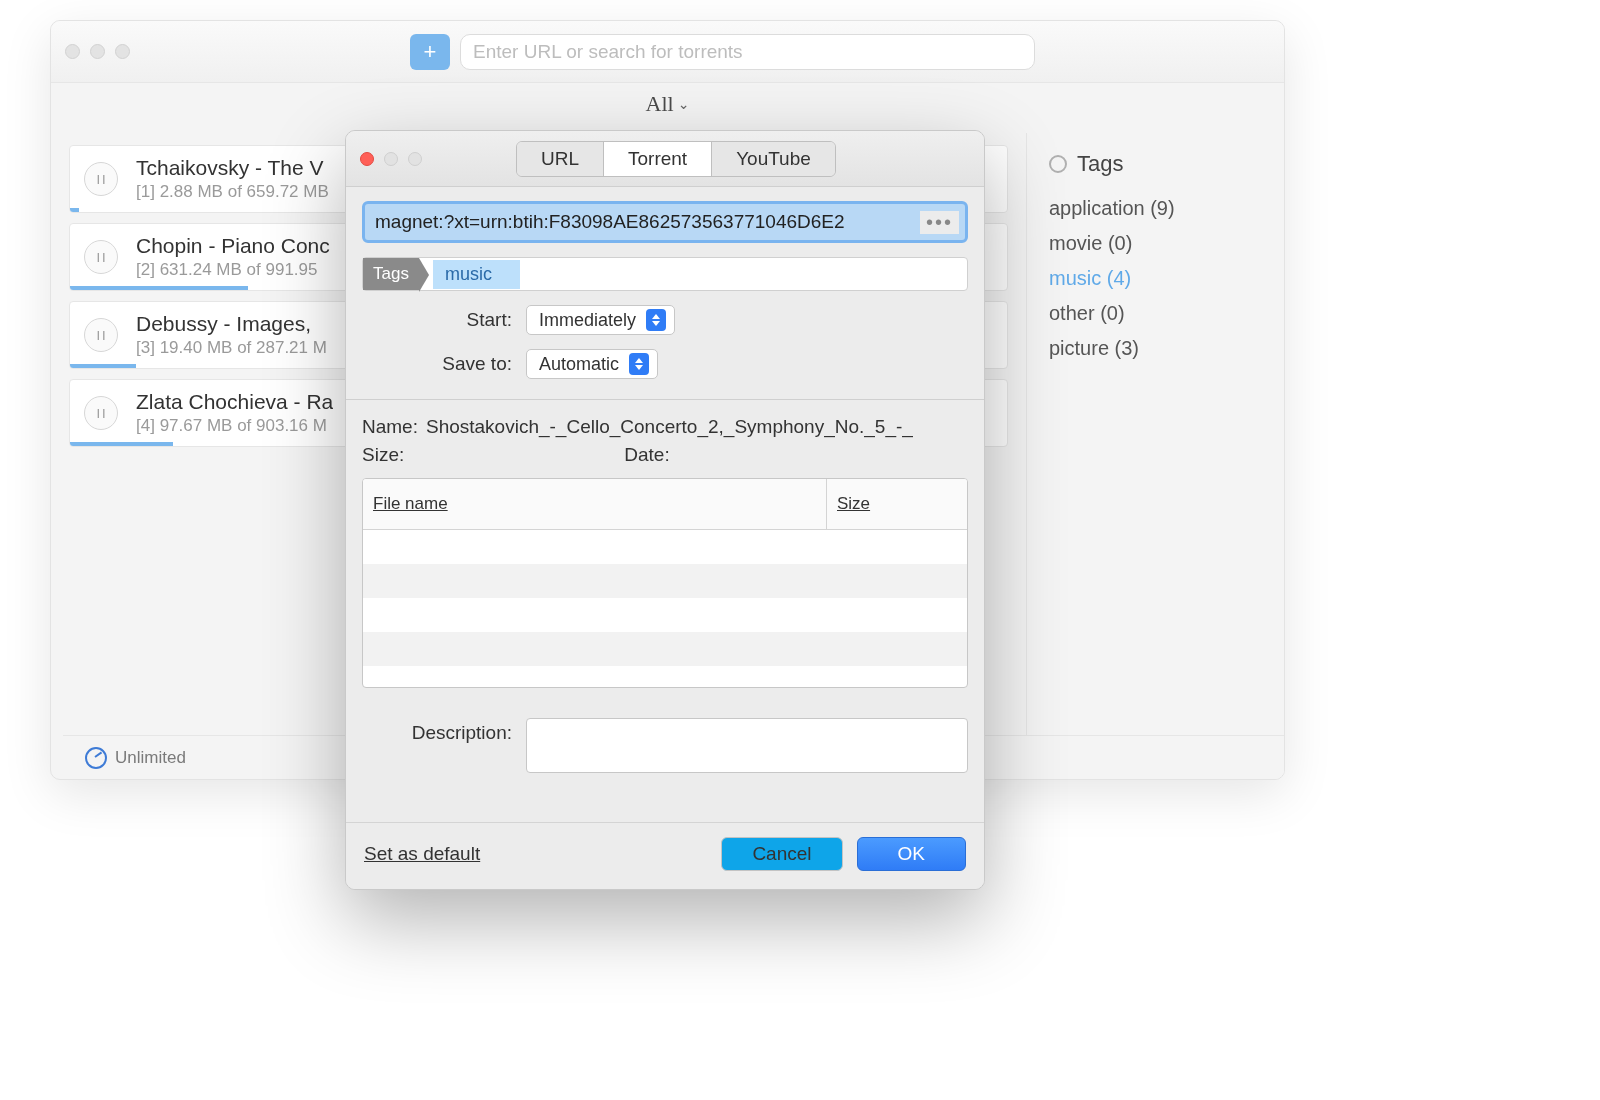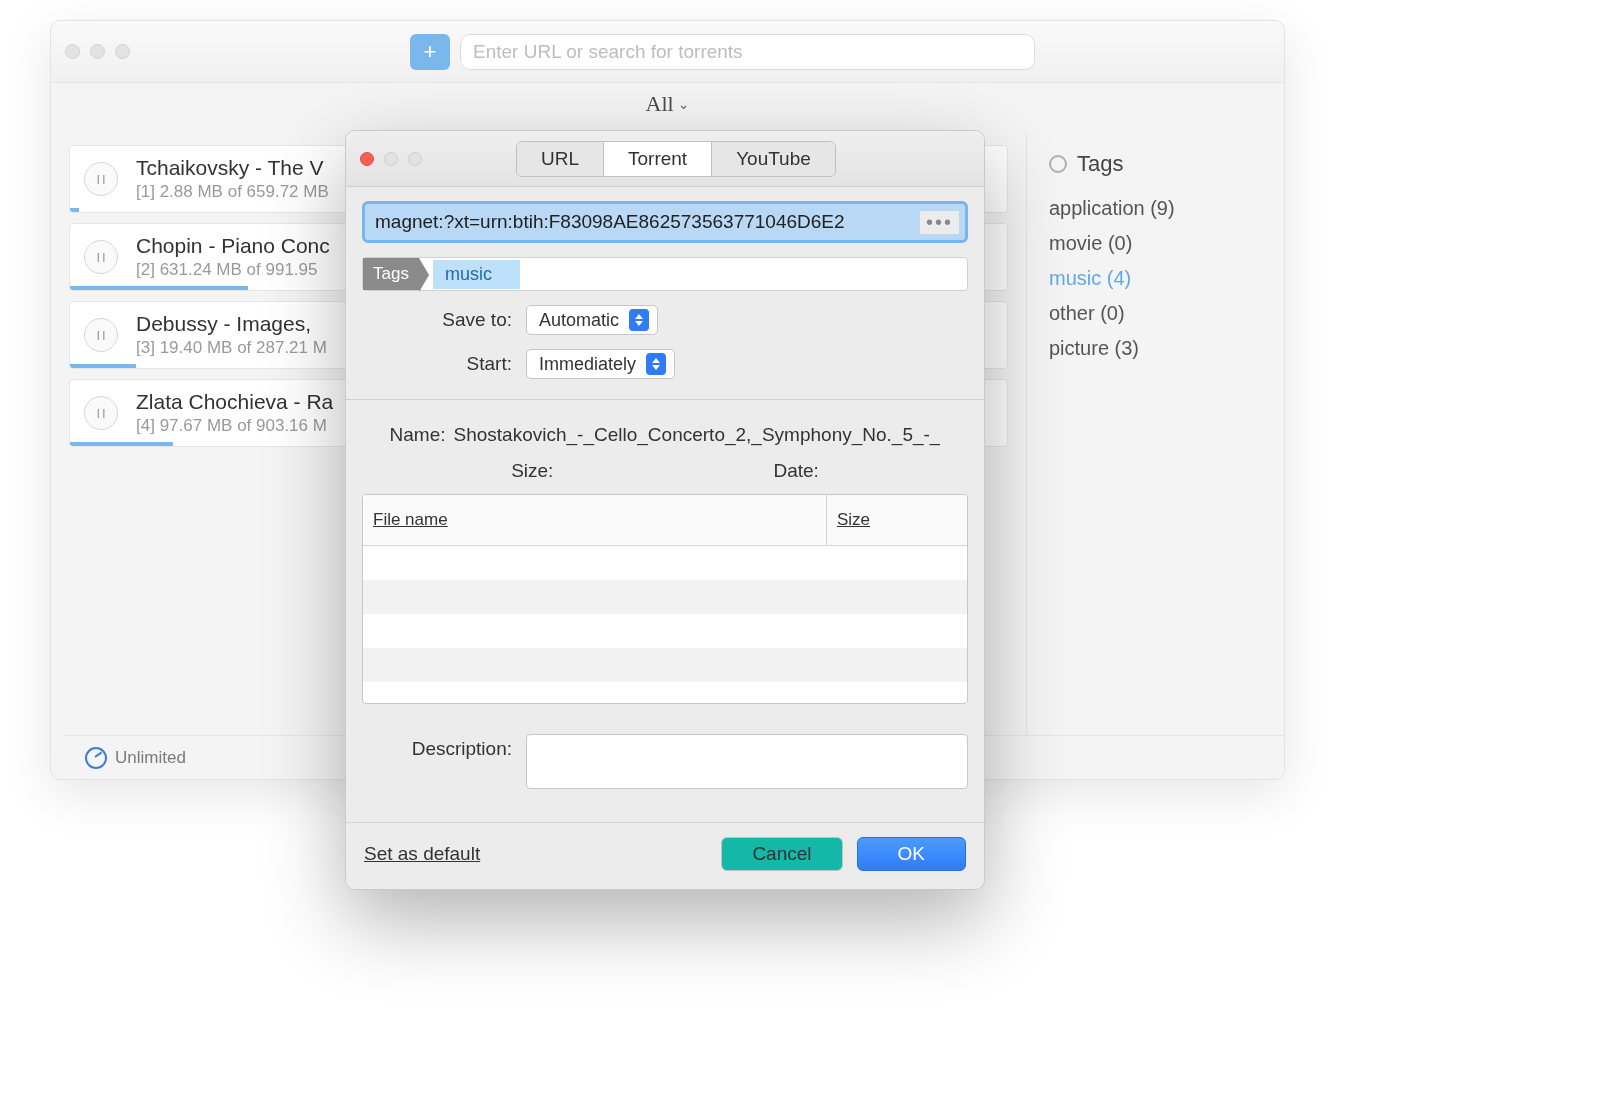--- a/index.html
+++ b/index.html
@@ -131,42 +131,42 @@
   .form-row label { width:150px; text-align:right; }
   .select {
     background:#fff; border:1px solid #c7c7c7; border-radius:5px; height:30px;
     display:flex; align-items:center; padding:0 8px 0 12px; gap:10px; font-size:18px;
   }
   .sel-btn { background:#2f7cf6; width:20px; height:22px; border-radius:4px;
     display:flex; flex-direction:column; align-items:center; justify-content:center;}
   .sel-btn::before{content:"";width:0;height:0;border-left:4px solid transparent;border-right:4px solid transparent;border-bottom:5px solid #fff;margin-bottom:2px;}
   .sel-btn::after{content:"";width:0;height:0;border-left:4px solid transparent;border-right:4px solid transparent;border-top:5px solid #fff;}
   .divider { height:1px; background:#cfcfcf; margin:20px -16px 10px -16px;}
-  .meta-row { display:flex; align-items:center; gap:8px; font-size:19px; color:#333; margin-top:14px;justify-content:center;}
+  .meta-row { display:flex; align-items:center; gap:8px; font-size:19px; color:#333; margin-top:6px;}
   .file-table {
     margin-top:12px; border:1px solid #c7c7c7; border-radius:4px; background:#fff;
     height:210px; overflow:hidden;
   }
   .ft-head { display:flex; border-bottom:1px solid #d4d4d4; background:#fafafa; font-size:17px; color:#333;}
   .ft-head div { padding:15px 10px;text-decoration:underline; }
   .ft-c1{flex:1; border-right:1px solid #d4d4d4;}
   .ft-c2{width:140px;}
   .ft-row{height:34px;}
   .ft-row:nth-child(odd){background:#f2f2f2;}
   .desc-row { display:flex; gap:14px; margin-top:30px; font-size:19px;}
   .desc-row label { width:150px; text-align:right; padding-top:4px;}
   .desc-box { flex:1; height:55px; background:#fff; border:1px solid #c7c7c7; border-radius:4px;}
   .modal-footer {
     margin-top:auto; padding: 14px 18px 18px 18px;
     display:flex; align-items:center; gap:14px;
     border-top:1px solid #d4d4d4; background:#ececec;
   }
   .set-default { font-size:19px; color:#333; text-decoration:underline; flex:1;}
   .btn { height:34px; padding:0 30px; border-radius:6px; font-size:19px; border:1px solid #c3c3c3;
-    display:flex; align-items:center; background:#14b8a6;}
+    display:flex; align-items:center; background:#0ea5e9;}
   .btn-primary { background:linear-gradient(#4b9bff,#2f7cf6); color:#fff; border-color:#2a6ed6; padding:0 40px; font-weight:400;}
 </style>
 </head>
 <body>
 
 <div class="main-window">
   <div class="mw-toolbar">
     <div class="traffic-lights">
       <span class="tl tl-dim"></span>
       <span class="tl tl-dim"></span>
@@ -260,33 +260,33 @@
       <span class="url-text">magnet:?xt=urn:btih:F83098AE862573563771046D6E2</span>
       <span class="more-dots">•••</span>
     </div>
 
     <div class="tags-input">
       <span class="tags-label">Tags</span>
       <span class="tag-chip">music</span>
     </div>
 
     <div class="form-row">
+      <label>Start:</label>
+      <div class="select">
+        <span>Immediately</span>
+        <span class="sel-btn"></span>
+      </div>
+    </div>
+    <div class="form-row">
       <label>Save to:</label>
       <div class="select">
         <span>Automatic</span>
         <span class="sel-btn"></span>
       </div>
     </div>
-    <div class="form-row">
-      <label>Start:</label>
-      <div class="select">
-        <span>Immediately</span>
-        <span class="sel-btn"></span>
-      </div>
-    </div>
 
     <div class="divider"></div>
 
     <div class="meta-row">
       <span>Name:</span>
       <span style="overflow:hidden;white-space:nowrap;">Shostakovich_-_Cello_Concerto_2,_Symphony_No._5_-_</span>
     </div>
     <div class="meta-row" style="gap:220px;">
       <span>Size:</span>
       <span>Date:</span>

